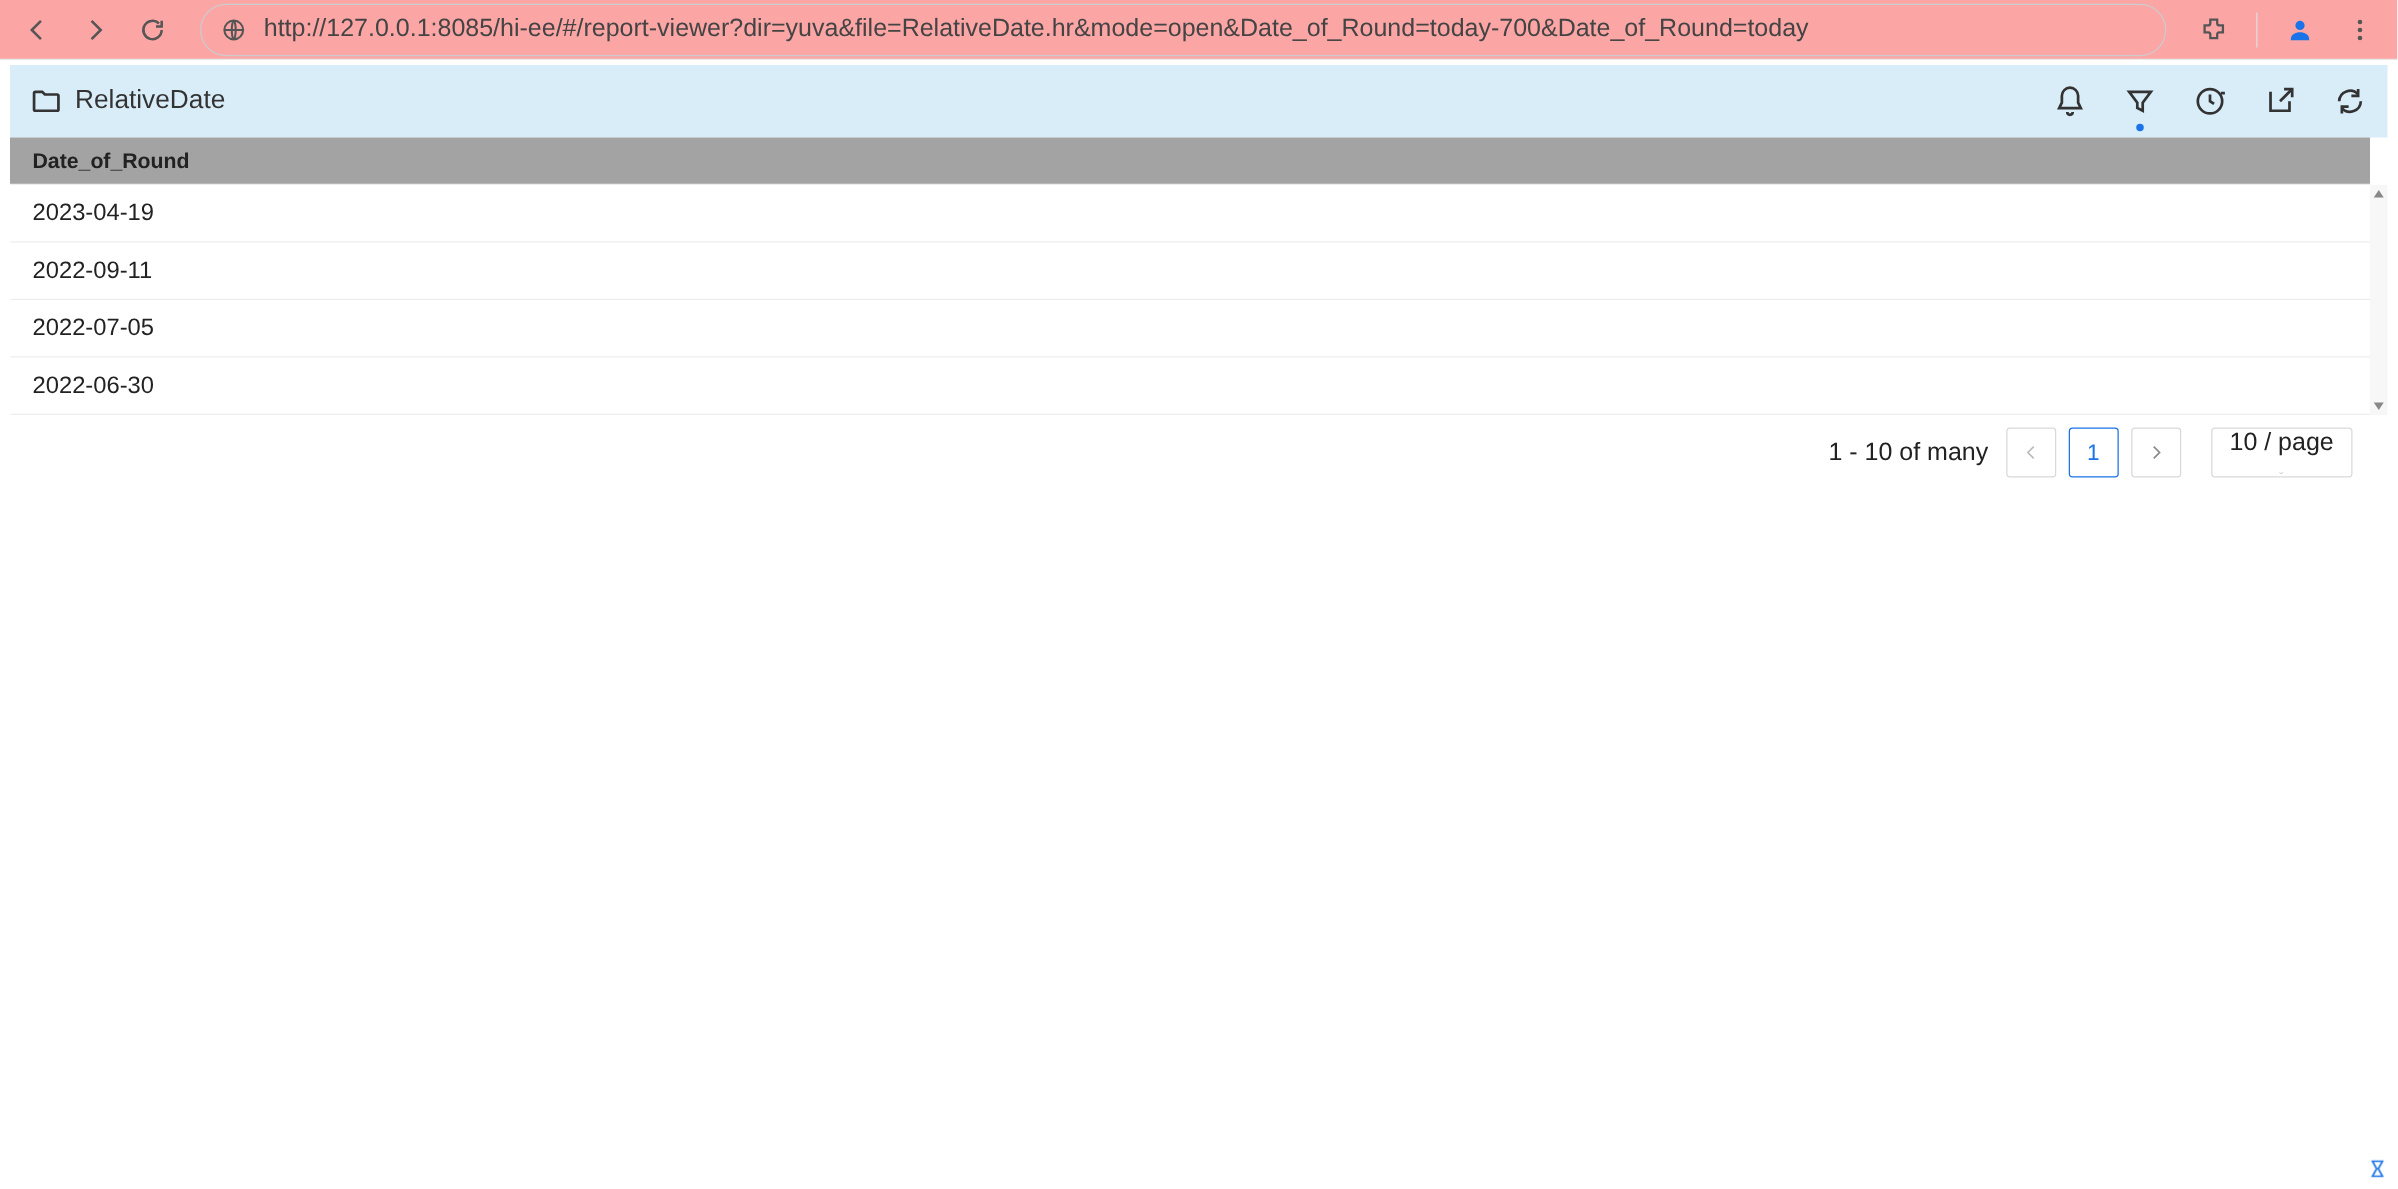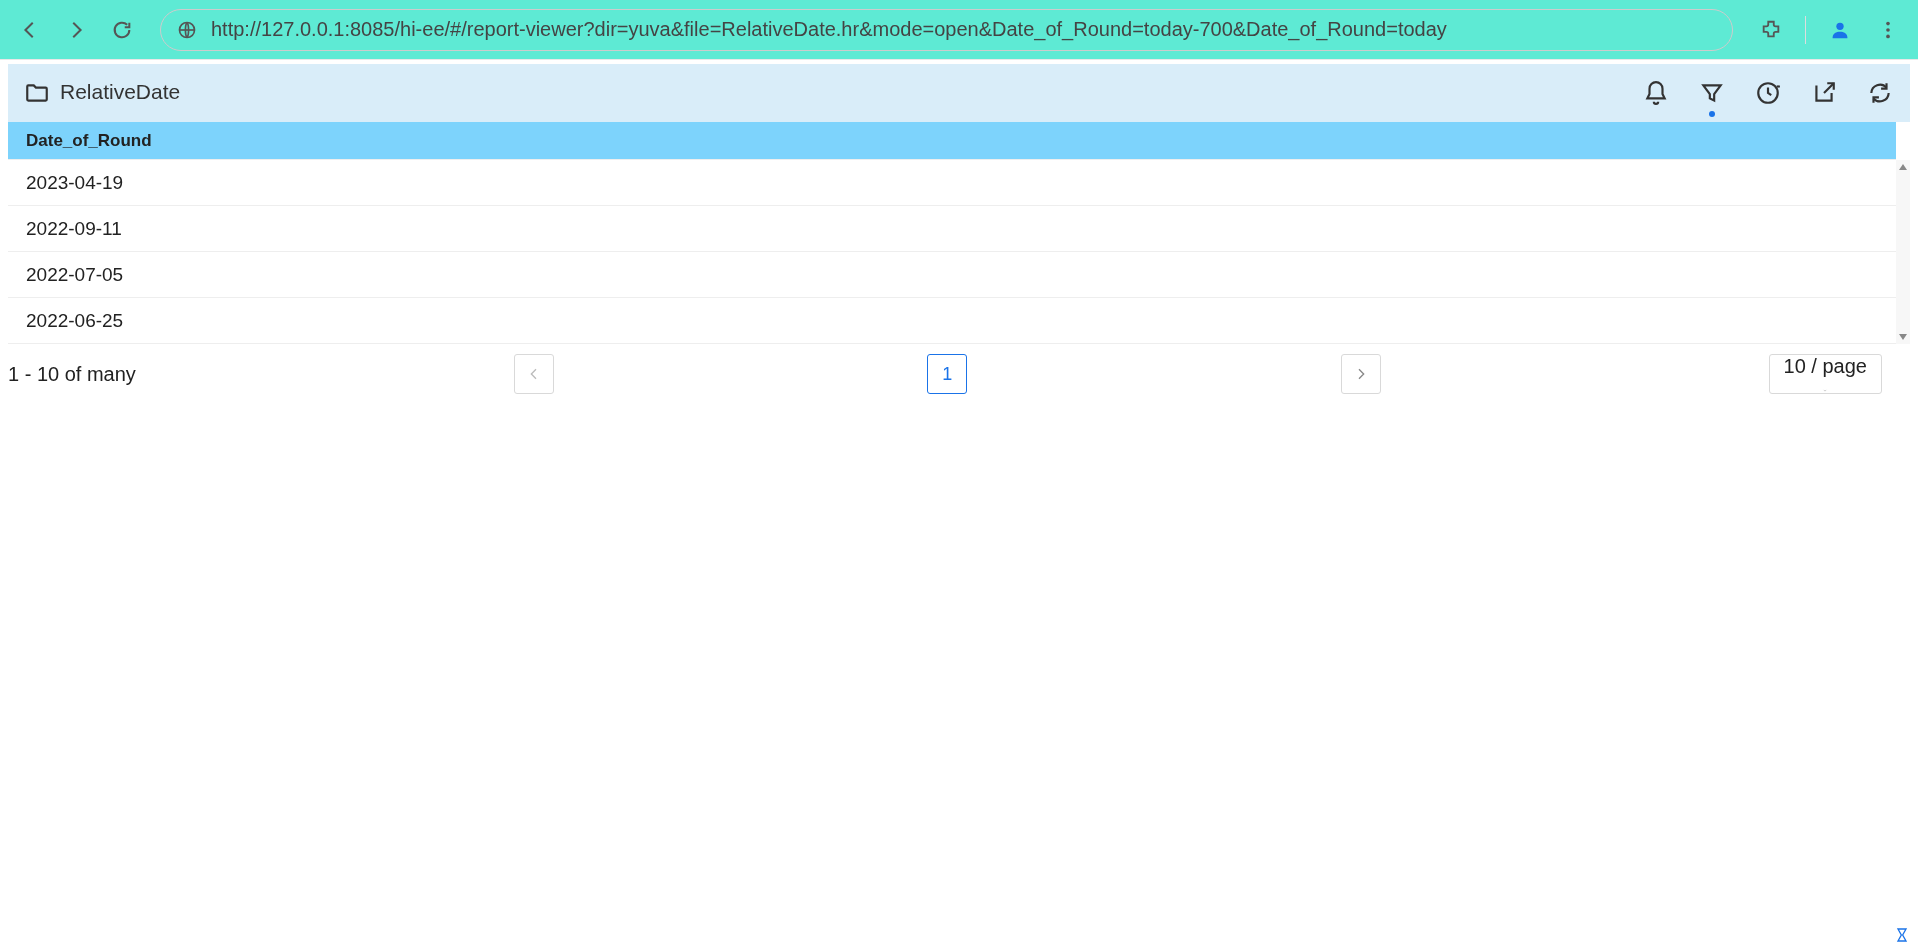--- a/index.html
+++ b/index.html
@@ -1,25 +1,25 @@
 <!DOCTYPE html>
 <html><head>
 <meta charset="utf-8">
 <style>
   * { box-sizing: border-box; margin: 0; padding: 0; }
   html, body { width: 1918px; height: 951px; font-family: Arial, Helvetica, sans-serif; background: #fff; overflow: hidden; }
 
   
   .browser-chrome {
-    height: 60px;
+    height: 48px;
     display: flex;
     align-items: center;
     padding: 0 10px;
     gap: 6px;
-    background: #5eead4;
+    background: #fca5a5;
     border-bottom: 1px solid #e8e8e8;
   }
   .chrome-btn {
     width: 40px; height: 40px; border-radius: 50%;
     display: flex; align-items: center; justify-content: center;
     cursor: pointer; color: #555;
   }
   .chrome-btn svg { width: 22px; height: 22px; }
   .url-bar {
     flex: 1;
@@ -74,21 +74,21 @@
     border-right: 14px solid transparent;
   }
   .col-head {
     height: 38px;
     display: flex;
     align-items: center;
     padding: 0 18px;
     font-size: 17px;
     font-weight: 600;
     color: #222;
-    background: #7dd3fc;
+    background: #a3a3a3;
     border-bottom: 1px solid #eee;
   }
   .row {
     height: 46px;
     display: flex;
     align-items: center;
     padding: 0 18px;
     font-size: 19px;
     color: #222;
     border-bottom: 1px solid #eee;
@@ -106,21 +106,21 @@
     width: 14px; height: 14px; display:flex; align-items:center; justify-content:center;
     color: #777;
   }
   .fake-scroll-btn.top { position:absolute; top:0; }
   .fake-scroll-btn.bot { position:absolute; bottom:0; }
 
   
   .pager {
     display: flex;
     align-items: center;
-    justify-content: space-between;
+    justify-content: flex-end;
     gap: 10px;
     padding: 10px 28px 0 0;
     font-size: 20px;
     color: #222;
     margin: 0 8px;
   }
   .pager .range { margin-right: 4px; }
   .pg-btn {
     min-width: 40px; height: 40px;
     border: 1px solid #d9d9d9;
@@ -260,21 +260,21 @@
     <div class="row">
       <span>2023-04-19</span>
     </div>
     <div class="row">
       <span>2022-09-11</span>
     </div>
     <div class="row">
       <span>2022-07-05</span>
     </div>
     <div class="row">
-      <span>2022-06-25</span>
+      <span>2022-06-30</span>
     </div>
   </div>
   <div class="fake-scroll-track">
     <div class="fake-scroll-btn top">
       <svg viewBox="0 0 10 10" width="10" height="10" fill="#888">
           <path d="M5 2l4 6H1z"></path>
         </svg>
     </div>
     <div class="fake-scroll-btn bot">
       <svg viewBox="0 0 10 10" width="10" height="10" fill="#888">

